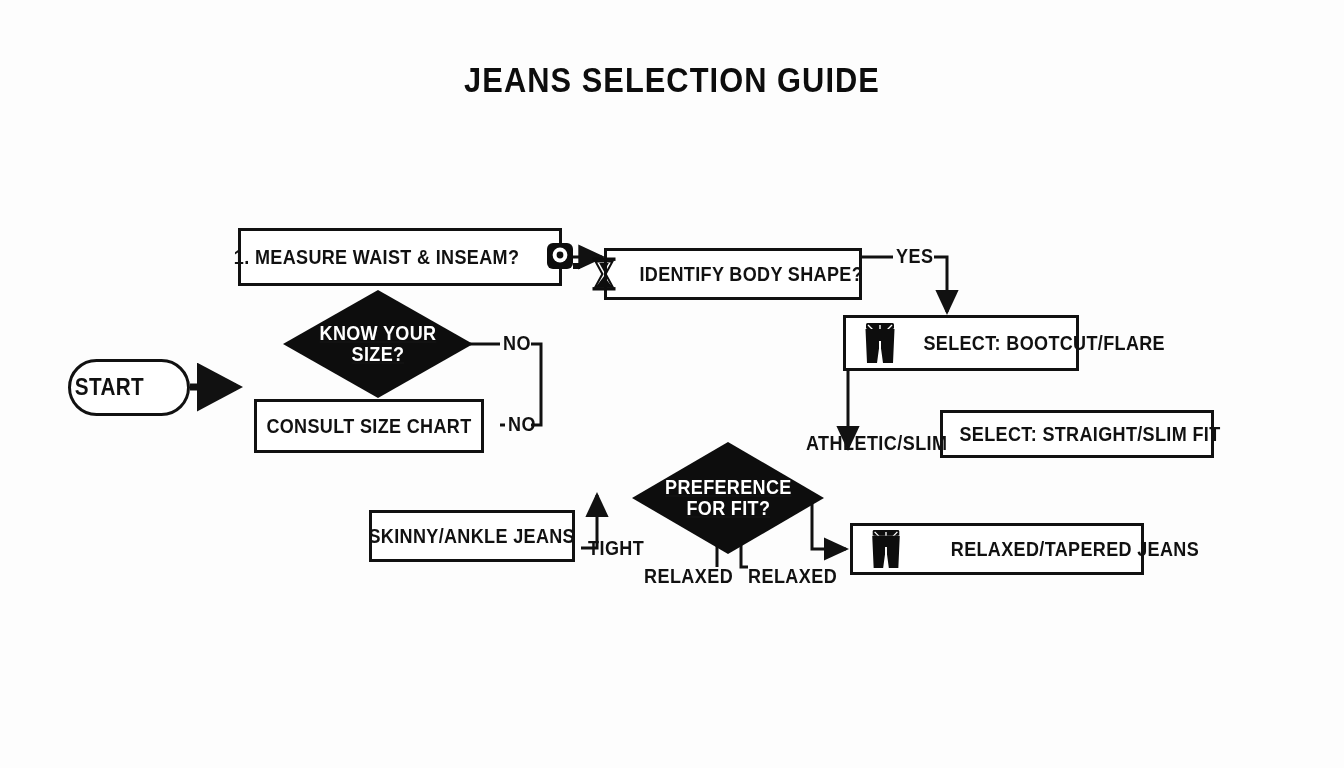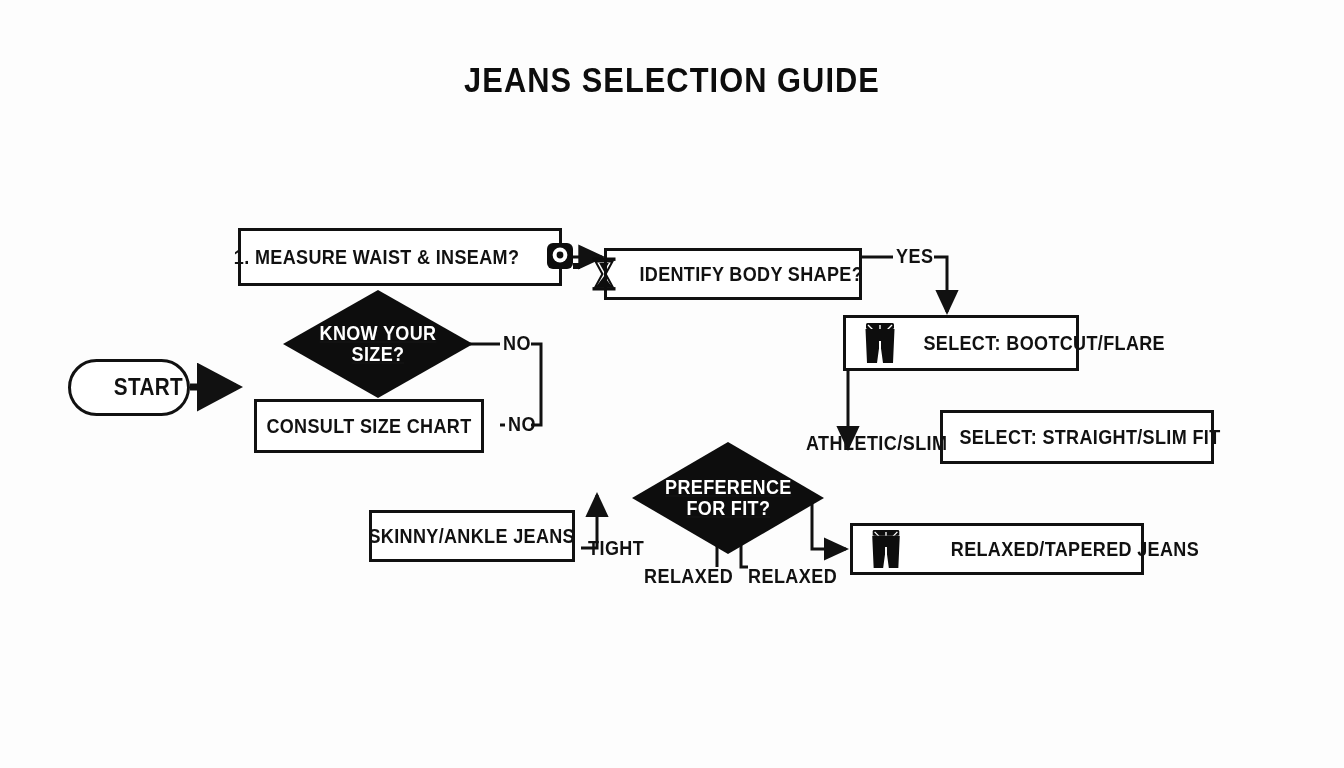--- a/index.html
+++ b/index.html
@@ -67,21 +67,21 @@
     transform: scaleX(0.9);
     transform-origin: center;
   }
 
   .pill {
     border: 3px solid #111111;
     background: #ffffff;
     border-radius: 40px;
     display: flex;
     align-items: center;
-    justify-content: flex-end;
+    justify-content: flex-start;
   }
   .pill-label { font-size: 23px; }
 
   
   .diamond-wrap {
     position: absolute;
     display: flex;
     align-items: center;
     justify-content: center;
     text-decoration: underline;
@@ -235,21 +235,21 @@
     <svg width="40" height="44" viewBox="0 0 40 44" xmlns="http://www.w3.org/2000/svg">
       <rect x="6" y="2" width="28" height="6" rx="1.5" fill="#0d0d0d"></rect>
       <path d="M8,4 L14,10 M20,4 L20,10 M32,4 L26,10" stroke="#ffffff" stroke-width="1.4" fill="none"></path>
       <path d="M5.5,8 L34.5,8 L33,42 L23,42 L20,20 L17,42 L7,42 Z" fill="#0d0d0d"></path>
       <path d="M20,20 L20,42" stroke="#ffffff" stroke-width="2" fill="none"></path>
     </svg>
   </span>
   <span class="box-label">SELECT: BOOTCUT/FLARE</span>
 </div>
 
-<div class="node box" style="left:940px; top:410px; width:274px; height:54px;padding-left:40px;">
+<div class="node box" style="left:940px; top:410px; width:274px; height:48px;padding-left:40px;">
   <span class="box-label">SELECT: STRAIGHT/SLIM FIT</span>
 </div>
 
 <div class="diamond-wrap" style="left:632px; top:442px; width:192px; height:112px;">
   <div class="diamond-shape"></div>
   <span class="diamond-label">PREFERENCE
 FOR FIT?</span>
 </div>
 
 <div class="node box" style="left:369px; top:510px; width:206px; height:52px;">

